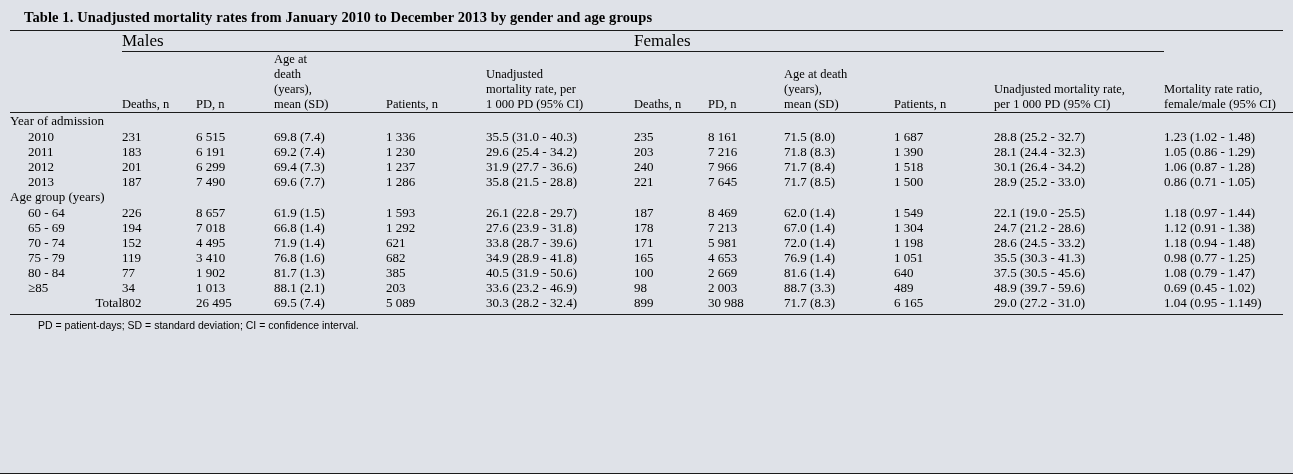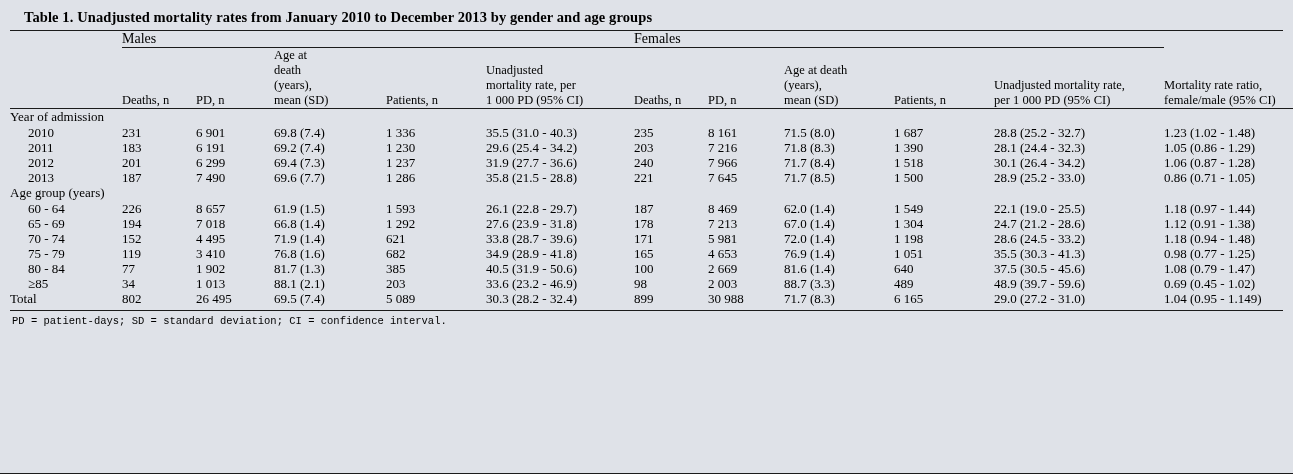--- a/index.html
+++ b/index.html
@@ -40,21 +40,21 @@
   }
   table.main td, table.main th {
     padding: 0;
     vertical-align: bottom;
     font-weight: normal;
     text-align: left;
     white-space: nowrap;
   }
   
   .grp-row td {
-    font-size: 14px;
+    font-size: 17px;
     font-weight: bold;
     text-align: center;
     padding: 3px 0 2px 0;
     margin-top: 8px;
   }
   .grp-underline {
     border-bottom: 1px solid #1b1b1b;
   }
   .hdr-row td {
     font-size: 12.5px;
@@ -82,30 +82,32 @@
   }
   .data-row td.lbl {
     padding-left: 18px;
   }
   .total-row td {
     font-size: 13px;
     padding: 3px 4px 3px 0;
   }
   .total-row td.lbl {
     padding-left: 0;
+    text-align: right;
   }
   .bottom-rule {
     border-top: 1.4px solid #1b1b1b;
     margin-top: 3px;
   }
   .footnotes {
     font-size: 10.5px;
     line-height: 13px;
     padding: 4px 0 0 2px;
-    font-family: Liberation Mono, monospace;
+    font-family: Liberation Sans, sans-serif;
+    margin-left: 26px;
   }
   .footnotes div {
     white-space: nowrap;
   }
   .bottom-border-page {
     position: absolute;
     left: 0; right: 0; bottom: 0;
     border-bottom: 1.6px solid #1b1b1b;
   }
   col.c-label   { width: 112px; }
@@ -205,21 +207,21 @@
       <td colspan="13"></td>
     </tr>
 
     <tr class="section-row">
       <td colspan="13">Year of admission</td>
     </tr>
 
     <tr class="data-row">
       <td class="lbl">2010</td>
       <td>231</td>
-      <td>6 901</td>
+      <td>6 515</td>
       <td>69.8 (7.4)</td>
       <td>1 336</td>
       <td>35.5 (31.0 - 40.3)</td>
       <td>235</td>
       <td>8 161</td>
       <td>71.5 (8.0)</td>
       <td>1 687</td>
       <td>28.8 (25.2 - 32.7)</td>
       <td>1.23 (1.02 - 1.48)</td>
 

